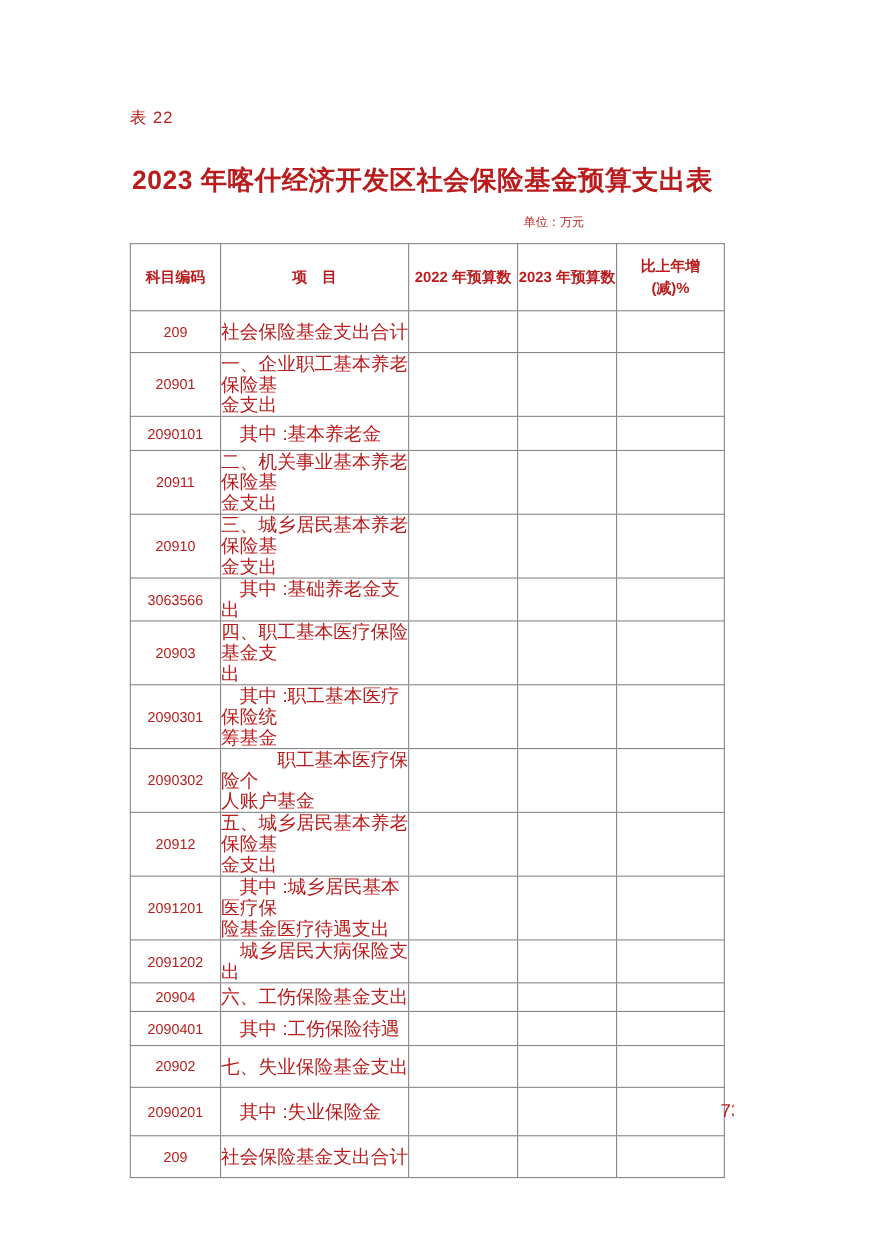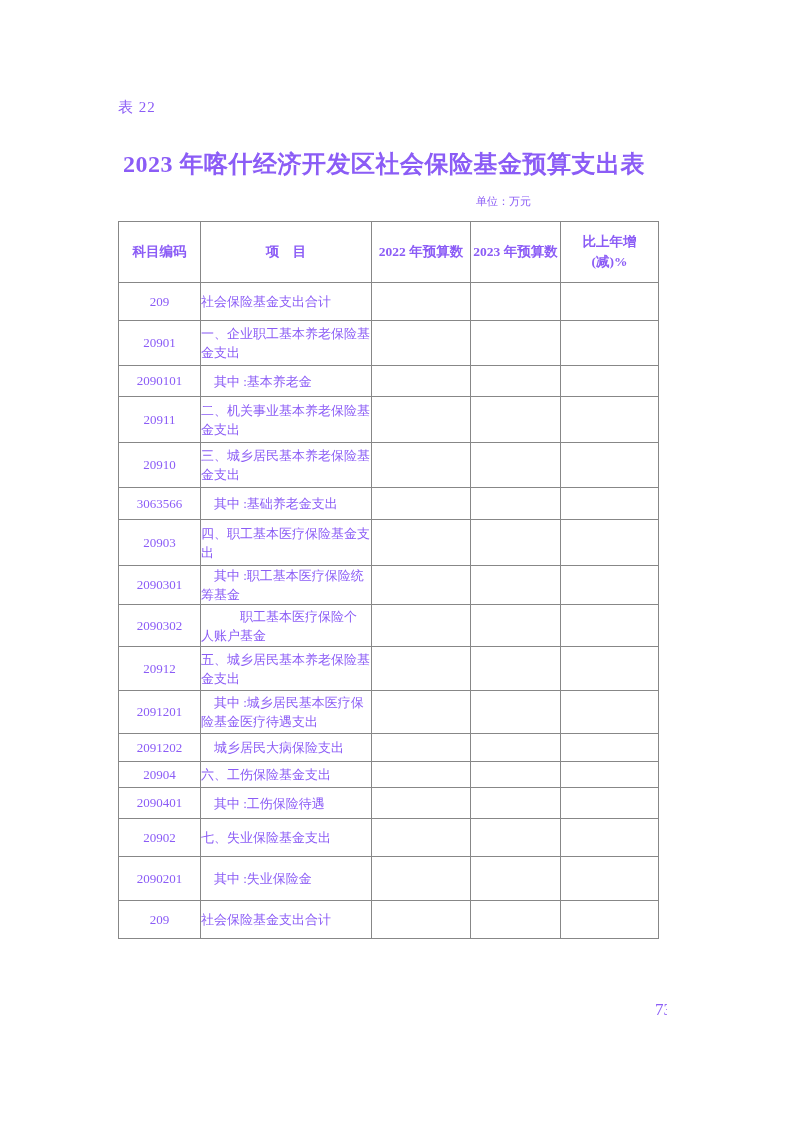--- a/index.html
+++ b/index.html
@@ -5,22 +5,22 @@
   html, body {
     margin: 0;
     padding: 0;
     background: #ffffff;
   }
   .page {
     position: relative;
     width: 667px;
     height: 1122px;
     background: #ffffff;
-    font-family: Liberation Serif, serif;
-    color: #8b5cf6;
+    font-family: Liberation Sans, sans-serif;
+    color: #b91c1c;
     overflow: hidden;
   }
   .table-label {
     position: absolute;
     left: 118px;
     top: 98px;
     font-size: 15px;
     letter-spacing: 1px;
   }
   .doc-title {
@@ -61,21 +61,21 @@
     font-weight: bold;
     text-align: center;
     white-space: pre-line;
     line-height: 20px;
   }
   td.code {
     text-align: center;
     font-size: 13px;
   }
   td.item {
-    font-size: 13px;
+    font-size: 17px;
     line-height: 19px;
     padding: 2px 3px;
     text-align: left;
     white-space: pre-line;
   }
   td.val {
     background: #ffffff;
   }
   .page-number {
     position: absolute;

